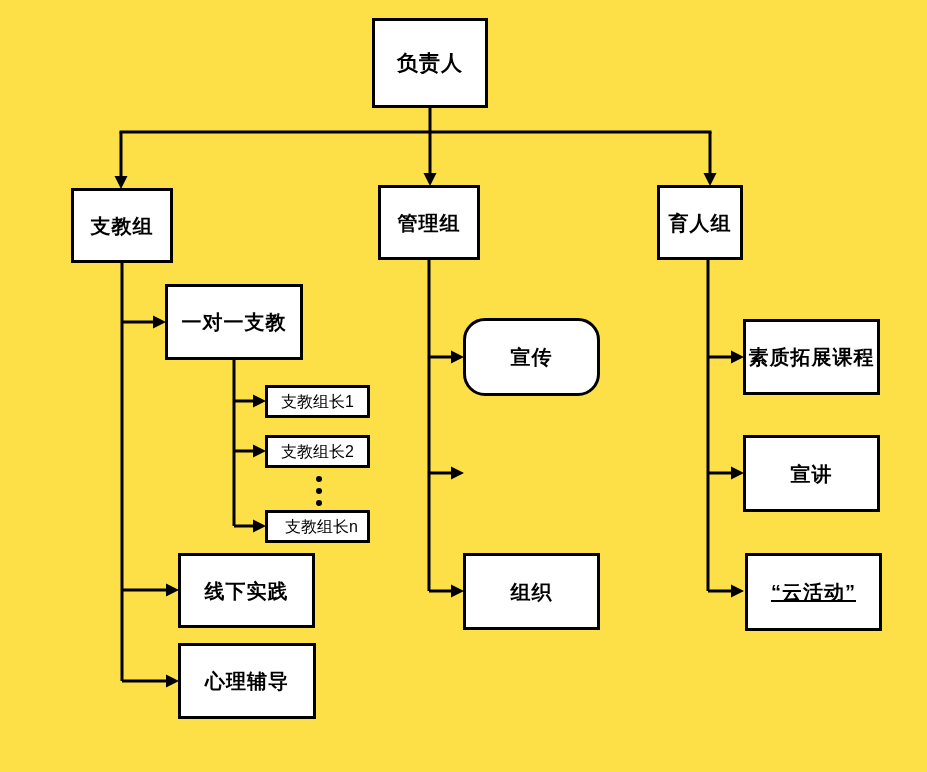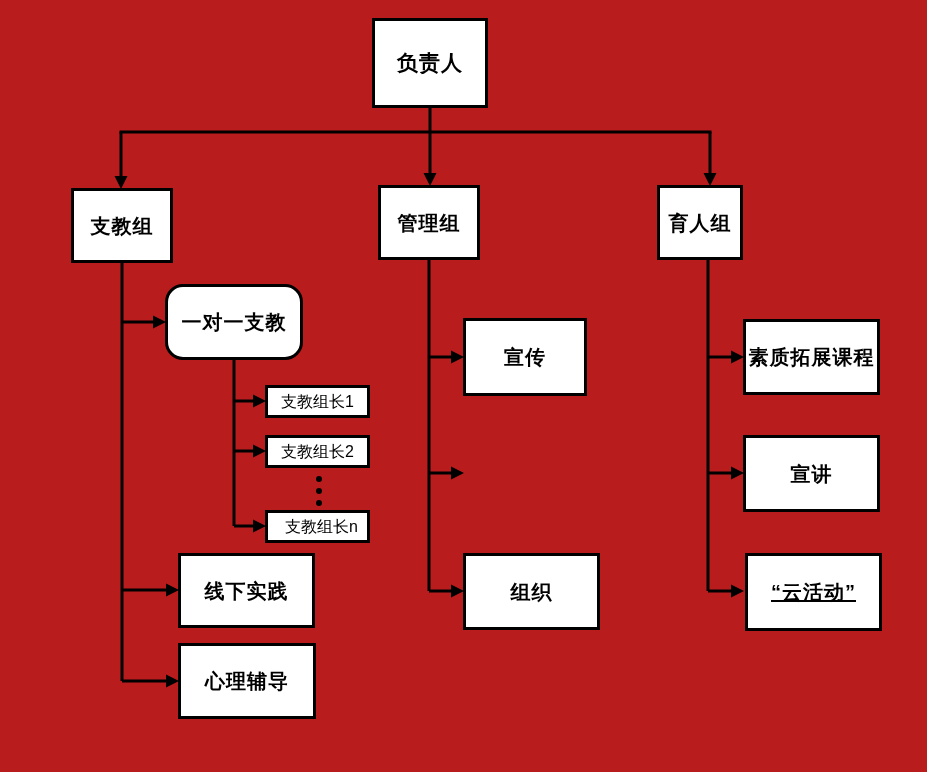--- a/index.html
+++ b/index.html
@@ -5,21 +5,21 @@
   html, body {
     margin: 0;
     padding: 0;
     background: #ffffff;
     font-family: "Liberation Sans", sans-serif;
   }
   .canvas {
     position: relative;
     width: 927px;
     height: 772px;
-    background: #b91c1c;
+    background: #fde047;
     overflow: hidden;
   }
   .connectors {
     position: absolute;
     left: 0;
     top: 0;
     width: 927px;
     height: 772px;
     pointer-events: none;
   }
@@ -123,39 +123,39 @@
   </svg>
 
   <div class="node root" style="left:372px; top:18px; width:116px; height:90px;">负责人</div>
 
   <div class="node" style="left:71px; top:188px; width:102px; height:75px;">支教组</div>
 
   <div class="node" style="left:378px; top:185px; width:102px; height:75px;">管理组</div>
 
   <div class="node" style="left:657px; top:185px; width:86px; height:75px;">育人组</div>
 
-  <div class="node" style="left:165px; top:284px; width:138px; height:76px;border-radius:18px;">一对一支教</div>
+  <div class="node" style="left:165px; top:284px; width:138px; height:76px;">一对一支教</div>
 
   <div class="node small" style="left:265px; top:385px; width:105px; height:33px;">支教组长1</div>
 
   <div class="node small" style="left:265px; top:435px; width:105px; height:33px;">支教组长2</div>
 
   <div class="ellipsis">
     <i></i>
       <i></i>
       <i></i>
   </div>
 
   <div class="node small" style="left:265px; top:510px; width:105px; height:33px;padding-left:8px;">支教组长n</div>
 
   <div class="node" style="left:178px; top:553px; width:137px; height:75px;">线下实践</div>
 
   <div class="node" style="left:178px; top:643px; width:138px; height:76px;">心理辅导</div>
 
-  <div class="node" style="left:463px; top:318px; width:124px; height:78px;">宣传</div>
+  <div class="node" style="left:463px; top:318px; width:137px; height:78px;border-radius:22px;">宣传</div>
 
 
   <div class="node" style="left:463px; top:553px; width:137px; height:77px;">组织</div>
 
   <div class="node" style="left:743px; top:319px; width:137px; height:76px;">素质拓展课程</div>
 
   <div class="node" style="left:743px; top:435px; width:137px; height:77px;">宣讲</div>
 
   <div class="node" style="left:745px; top:553px; width:137px; height:78px;text-decoration:underline;">“云活动”</div>
 

